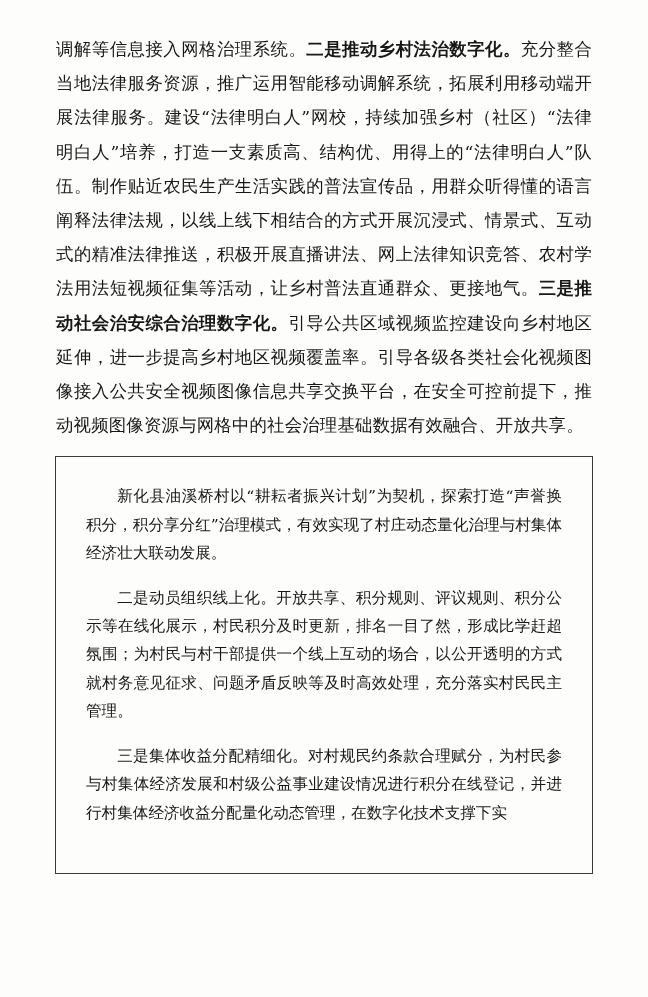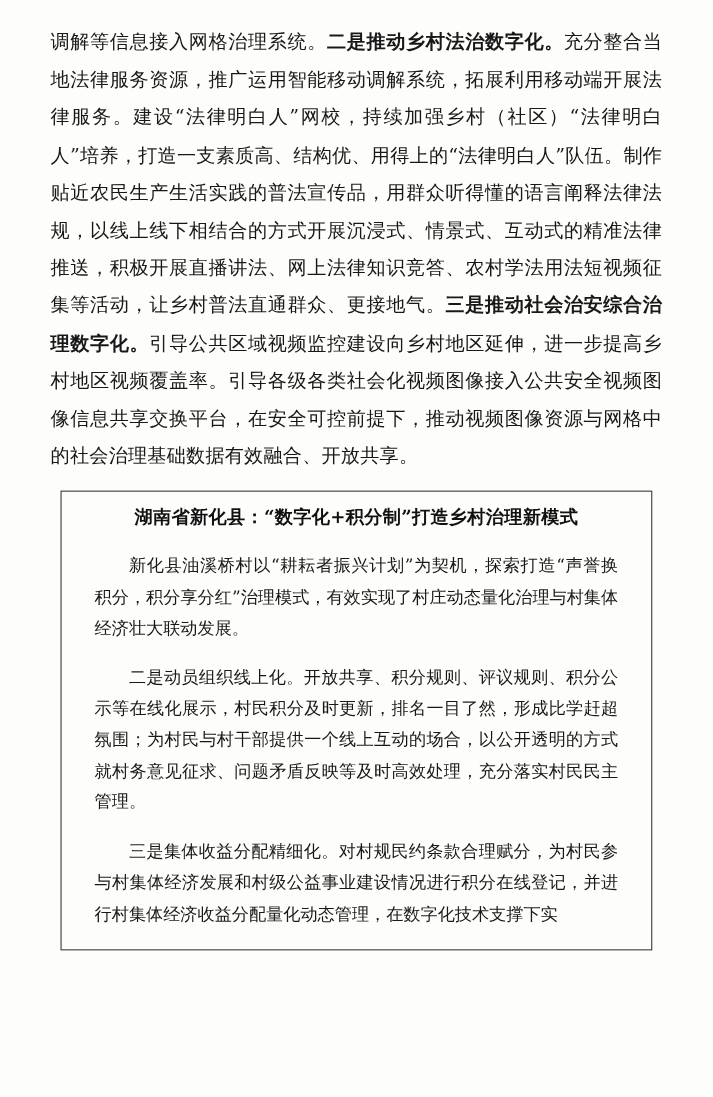--- a/index.html
+++ b/index.html
@@ -23,21 +23,21 @@
   }
   .body-text {
     font-size: 17.4px;
     line-height: 34.2px;
     text-align: justify;
     text-justify: inter-ideograph;
     letter-spacing: 0.2px;
     color: #181818;
   }
   .body-text p {
-    margin: 4px;
+    margin: 14px;
     text-indent: 0;
   }
   .b {
     font-weight: bold;
   }
   
   .case-box {
     margin-top: 14px;
     margin-left: 13px;
     margin-right: 13px;
@@ -86,21 +86,20 @@
 </head>
 <body>
 
 <div class="page">
 
   <div class="body-text">
     <p><span>调解等信息接入网格治理系统。</span><span class="b">二是推动乡村法治数字化。</span><span>充分整合当地法律服务资源，推广运用智能移动调解系统，拓展利用移动端开展法律服务。建设“法律明白人”网校，持续加强乡村（社区）“法律明白人”培养，打造一支素质高、结构优、用得上的“法律明白人”队伍。制作贴近农民生产生活实践的普法宣传品，用群众听得懂的语言阐释法律法规，以线上线下相结合的方式开展沉浸式、情景式、互动式的精准法律推送，积极开展直播讲法、网上法律知识竞答、农村学法用法短视频征集等活动，让乡村普法直通群众、更接地气。</span><span class="b">三是推动社会治安综合治理数字化。</span><span>引导公共区域视频监控建设向乡村地区延伸，进一步提高乡村地区视频覆盖率。引导各级各类社会化视频图像接入公共安全视频图像信息共享交换平台，在安全可控前提下，推动视频图像资源与网格中的社会治理基础数据有效融合、开放共享。</span></p>
   </div>
 
   <div class="case-box">
-    <div class="case-title">湖南省新化县：“数字化+积分制”打造乡村治理新模式</div>
     <div class="case-body">
       <p>新化县油溪桥村以“耕耘者振兴计划”为契机，探索打造“声誉换积分，积分享分红”治理模式，有效实现了村庄动态量化治理与村集体经济壮大联动发展。</p>
       <p>二是动员组织线上化。开放共享、积分规则、评议规则、积分公示等在线化展示，村民积分及时更新，排名一目了然，形成比学赶超氛围；为村民与村干部提供一个线上互动的场合，以公开透明的方式就村务意见征求、问题矛盾反映等及时高效处理，充分落实村民民主管理。</p>
       <p>三是集体收益分配精细化。对村规民约条款合理赋分，为村民参与村集体经济发展和村级公益事业建设情况进行积分在线登记，并进行村集体经济收益分配量化动态管理，在数字化技术支撑下实</p>
     </div>
   </div>
 
 
 </div>
 

